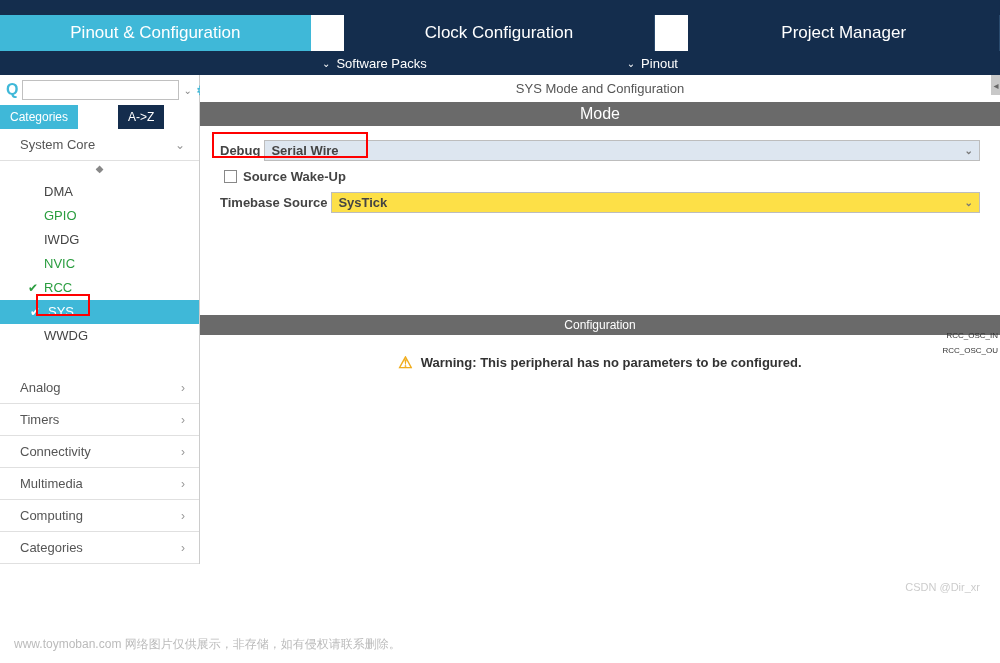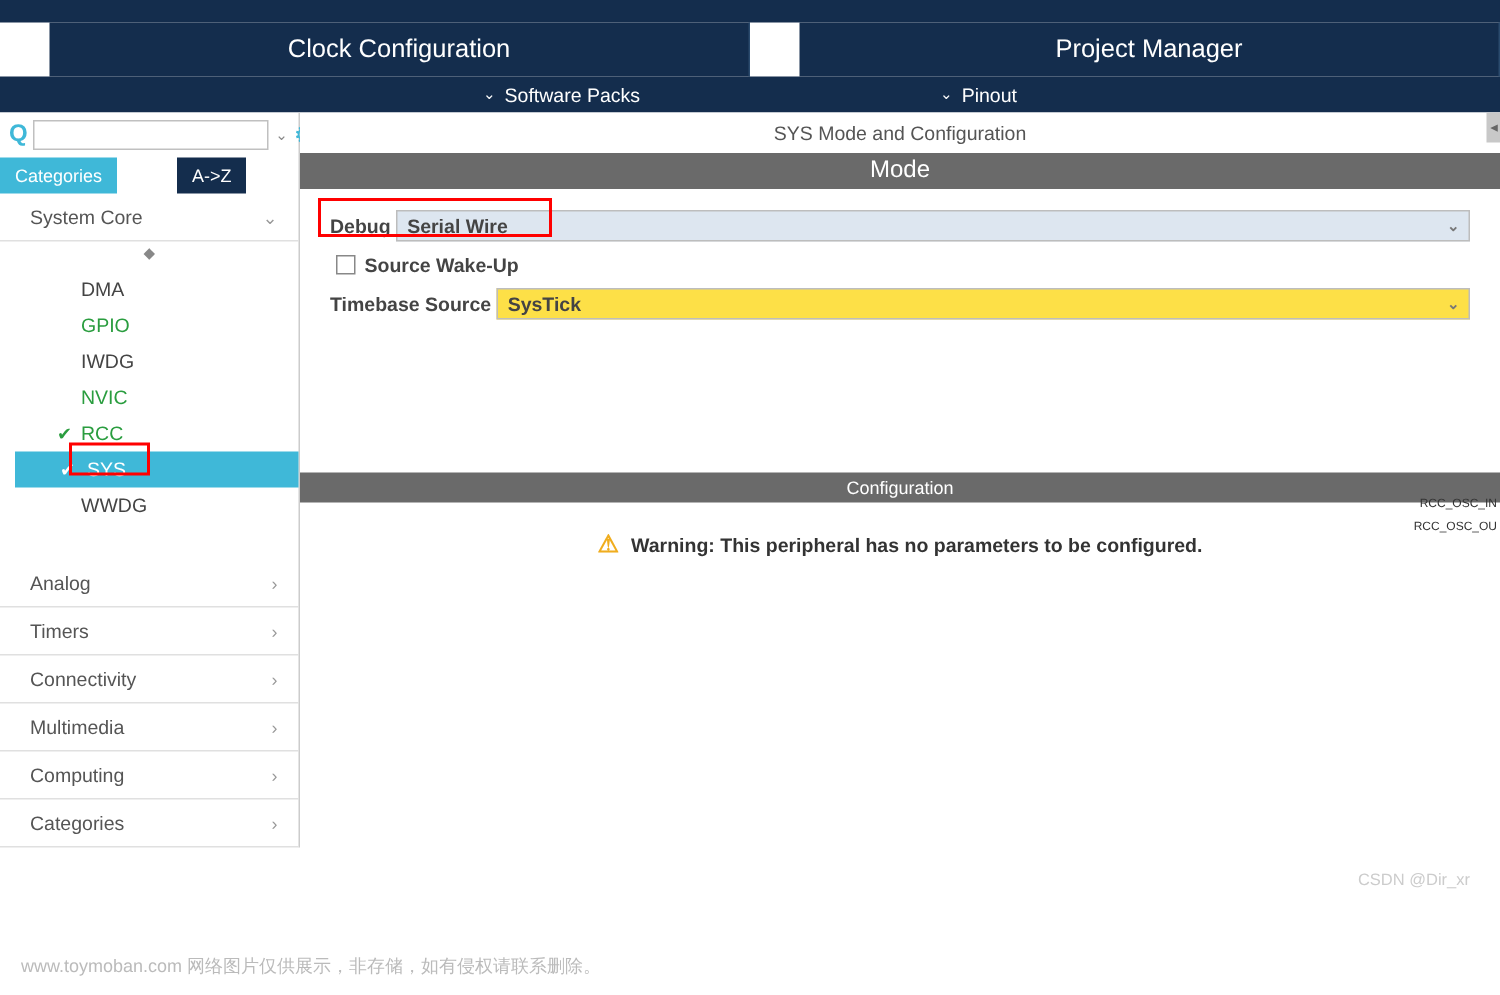--- a/index.html
+++ b/index.html
@@ -26,21 +26,21 @@
     
     .sidebar-tabs { display: flex; height: 24px; gap: 40px; }
     .sidebar-tab { padding: 0 10px; line-height: 24px; font-size: 12px; cursor: pointer; }
     .sidebar-tab.active { background: #3fb8d8; color: #fff; }
     .sidebar-tab.inactive { background: #142d4d; color: #fff; }
     
     .category-header { display: flex; align-items: center; justify-content: space-between; padding: 8px 14px 8px 20px; border-bottom: 1px solid #e0e0e0; cursor: pointer; font-size: 13px; color: #555; }
     .category-header .chev { color: #999; font-size: 12px; }
     .spin-sort { text-align: center; color: #888; font-size: 10px; padding: 2px 0; }
     
-    .tree-items { padding: 4px 0; margin-left: 10px; }
+    .tree-items { padding: 4px 0; }
     .tree-item { padding: 3px 0 3px 44px; font-size: 13px; cursor: pointer; position: relative; line-height: 18px; }
     .tree-item.green { color: #2a9d3f; }
     .tree-item.dark { color: #444; }
     .tree-item.checked::before { content: '✔'; position: absolute; left: 28px; color: #2a9d3f; font-size: 12px; }
     .tree-item.selected { background: #3fb8d8; color: #fff; }
     .tree-item.selected.checked::before { color: #fff; content: '✔'; left: 30px; }
     .tree-item.selected { padding-left: 48px; }
     .highlight-box { position: absolute; border: 2px solid red; pointer-events: none; }
     
     .main-panel { flex: 1; background: #fff; position: relative; }
@@ -66,20 +66,21 @@
     .attribution { position: absolute; bottom: 70px; right: 20px; font-size: 11px; color: #ccc; }
     
     .collapse-handle { position: absolute; right: -1px; top: 0; width: 10px; height: 20px; background: #c8c8c8; cursor: pointer; display: flex; align-items: center; justify-content: center; font-size: 10px; color: #666; }
   </style>
 </head>
 <body>
 
 <div class="top-dark"></div>
 
 <div class="main-tabs">
+  <div class="main-tab active">Pinout &amp; Configuration</div>
   <div class="main-tab inactive">Clock Configuration</div>
   <div class="main-tab inactive">Project Manager</div>
 </div>
 
 <div class="sub-bar">
   <div class="sub-item">
     <span class="chevron">⌄</span>
     <span>Software Packs</span>
   </div>
   <div class="sub-item">

